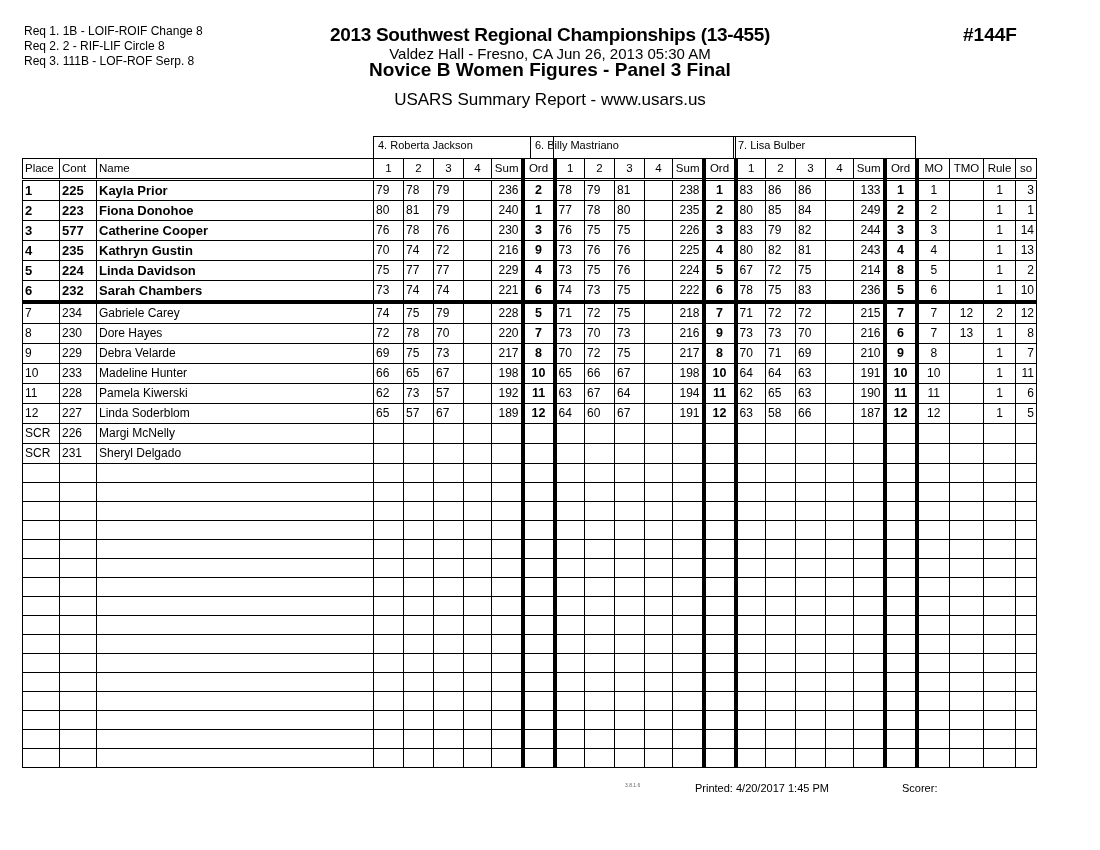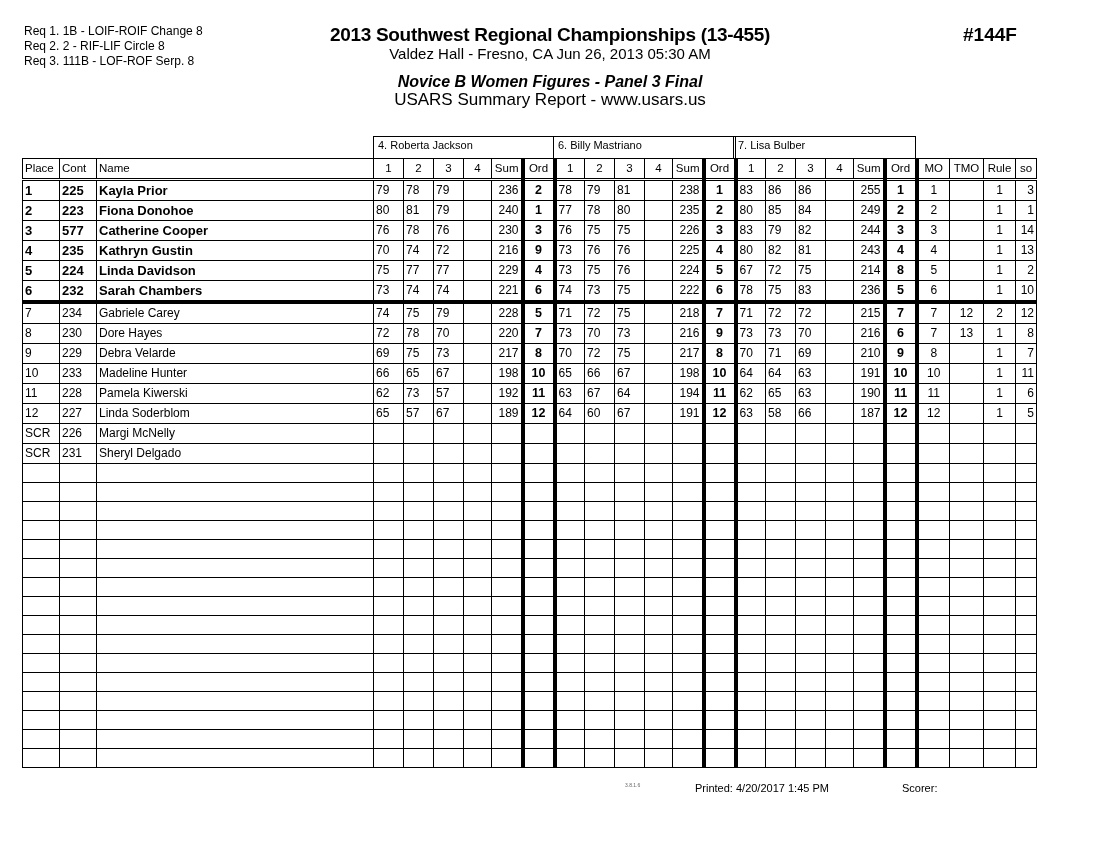--- a/index.html
+++ b/index.html
@@ -2,21 +2,21 @@
 <html><head>
 <meta charset="utf-8">
 <style>
   html, body { margin:0; padding:0; background:#ffffff; }
   body { width:1100px; height:850px; position:relative; overflow:hidden; font-family:"Liberation Sans", sans-serif; color:#000; }
   .req { position:absolute; left:24px; top:24px; font-size:12px; line-height:15px; }
   .req div { white-space:nowrap; }
   .hdr { position:absolute; left:300px; width:500px; text-align:center; white-space:nowrap; }
   .h1 { top:24px; font-size:19px; font-weight:bold; letter-spacing:-0.3px; }
   .h2 { top:45px; font-size:15px; }
-  .h3 { top:73px; font-size:16px; font-weight:bold;font-style:italic; }
+  .h3 { top:59px; font-size:19px; font-weight:bold; }
   .h4 { top:90px; font-size:17px; }
   .evnum { position:absolute; left:963px; top:24px; font-size:19px; font-weight:bold; }
   .judgebox { position:absolute; top:136px; height:22px; border:1px solid #000; border-bottom:none; font-size:11px; box-sizing:border-box; padding:2px 0 0 4px; white-space:nowrap; }
   table.grid { position:absolute; left:22px; top:158px; border-collapse:collapse; table-layout:fixed; }
   table.grid td { border:1px solid #000; height:19px; padding:0 2px; font-size:12px; box-sizing:border-box; white-space:nowrap; overflow:hidden; line-height:19px; }
   table.grid tr.head td { border-bottom:3px double #000; font-size:11.5px; }
   table.grid td.c { text-align:center; }
   table.grid td.r { text-align:right; }
   table.grid td.ord { border-left:4px solid #000; text-align:center; font-weight:bold; font-size:12.5px; }
   table.grid tr.head td.ord { font-weight:normal; font-size:11.5px; }
@@ -35,21 +35,21 @@
   <div>Req  3.  111B - LOF-ROF Serp. 8</div>
 </div>
 
 <div class="hdr h1">2013 Southwest Regional Championships (13-455)</div>
 <div class="hdr h2">Valdez Hall - Fresno, CA  Jun 26, 2013  05:30 AM</div>
 <div class="hdr h3">Novice B Women Figures - Panel 3 Final</div>
 <div class="hdr h4">USARS Summary Report - www.usars.us</div>
 <div class="evnum">#144F</div>
 
 <div class="judgebox" style="left:373px;width:181px;">4.  Roberta Jackson</div>
-<div class="judgebox" style="left:553px;width:183px;">6.  Billy Mastriano</div>
+<div class="judgebox" style="left:530px;width:206px;">6.  Billy Mastriano</div>
 <div class="judgebox" style="left:733px;width:183px;">7.  Lisa Bulber</div>
 
 <table class="grid" id="grid">
   <colgroup>
     <col style="width:37px">
       <col style="width:37px">
       <col style="width:277px">
     <col style="width:30px">
       <col style="width:30px">
       <col style="width:30px">
@@ -114,21 +114,21 @@
         <td style="border-left:4px solid #000">78</td>
         <td>79</td>
         <td>81</td>
         <td></td>
         <td class="r">238</td>
         <td class="ord">1</td>
         <td style="border-left:4px solid #000">83</td>
         <td>86</td>
         <td>86</td>
         <td></td>
-        <td class="r">255</td>
+        <td class="r">133</td>
         <td class="ord">1</td>
         <td class="mo">1</td>
         <td class="c"></td>
         <td class="c">1</td>
         <td class="r">3</td>
       </tr>
       <tr class="bold">
         <td class="pl">2</td>
         <td class="ct">223</td>
         <td class="nm">Fiona Donohoe</td>

